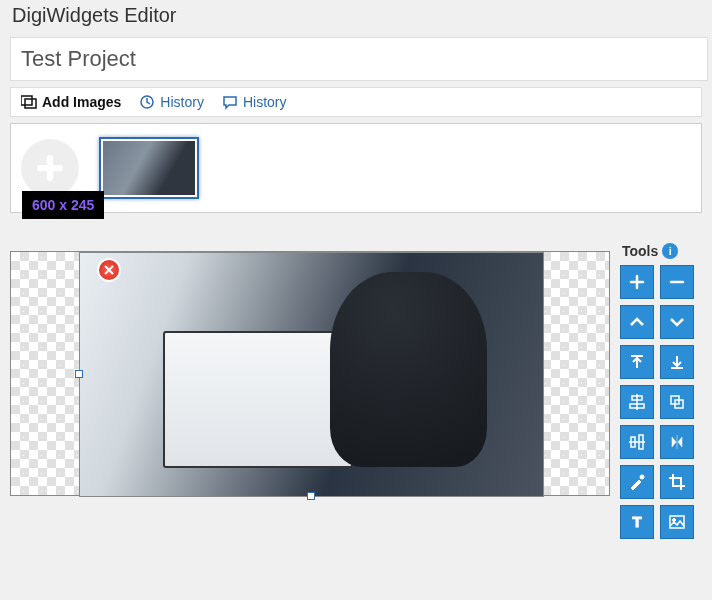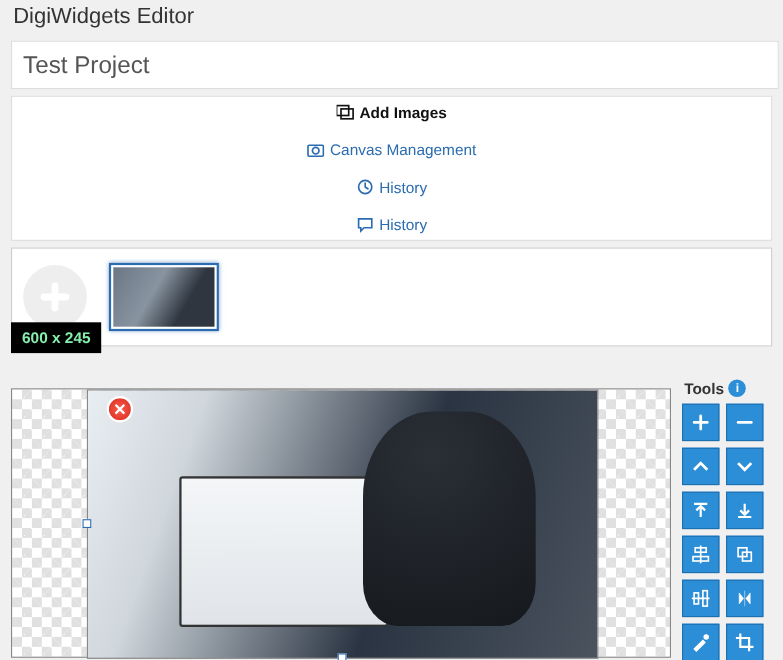--- a/index.html
+++ b/index.html
@@ -28,21 +28,20 @@
   }
   .toolbar {
     background: #fff;
     margin: 0 10px 6px 10px;
     border: 1px solid #ddd;
     padding: 6px 10px;
     display: flex;
     gap: 18px;
     align-items: center;
     font-size: 14px;
-    flex-direction: column;
   }
   .toolbar-item {
     display: flex;
     align-items: center;
     gap: 5px;
     cursor: pointer;
     color: #2b6cb0;
   }
   .toolbar-item.primary { color: #111; font-weight: 700; }
   .toolbar-item .tb-icon { width: 16px; height: 16px; display: inline-flex; align-items:center; justify-content:center; }
@@ -75,23 +74,23 @@
   .workspace {
     position: relative;
     margin: 0 10px;
     display: flex;
     gap: 10px;
     align-items: flex-start;
   }
   .canvas-size-label {
     position: absolute;
     top: -30px;
-    left: 0;
+    left: 12px;
     background: #000;
-    color: #86efac;
+    color: #8b5cf6;
     font-size: 14px;
     font-weight: 600;
     padding: 6px 10px;
   }
   .canvas {
     position: relative;
     width: 600px;
     height: 245px;
     border: 1px solid #888;
     flex-shrink: 0;
@@ -190,29 +189,20 @@
       <svg viewBox="0 0 16 16">
           <rect x="0" y="2" width="11" height="9" fill="none" stroke="#111" stroke-width="1.5"></rect>
           <rect x="4" y="5" width="11" height="9" fill="none" stroke="#111" stroke-width="1.5"></rect>
         </svg>
     </span>
     <span>Add Images</span>
   </div>
   <div class="toolbar-item">
     <span class="tb-icon">
       <svg viewBox="0 0 16 16">
-          <rect x="1" y="4" width="14" height="10" rx="1" fill="none" stroke="#2b6cb0" stroke-width="1.5"></rect>
-          <circle cx="8" cy="9" r="3" fill="none" stroke="#2b6cb0" stroke-width="1.5"></circle>
-        </svg>
-    </span>
-    <span>Canvas Management</span>
-  </div>
-  <div class="toolbar-item">
-    <span class="tb-icon">
-      <svg viewBox="0 0 16 16">
           <circle cx="8" cy="8" r="6" fill="none" stroke="#2b6cb0" stroke-width="1.5"></circle>
           <path d="M8 4v4l3 2" fill="none" stroke="#2b6cb0" stroke-width="1.5"></path>
         </svg>
     </span>
     <span>History</span>
   </div>
   <div class="toolbar-item">
     <span class="tb-icon">
       <svg viewBox="0 0 16 16">
           <path d="M2 3h12v8H7l-3 3v-3H2z" fill="none" stroke="#2b6cb0" stroke-width="1.5"></path>

